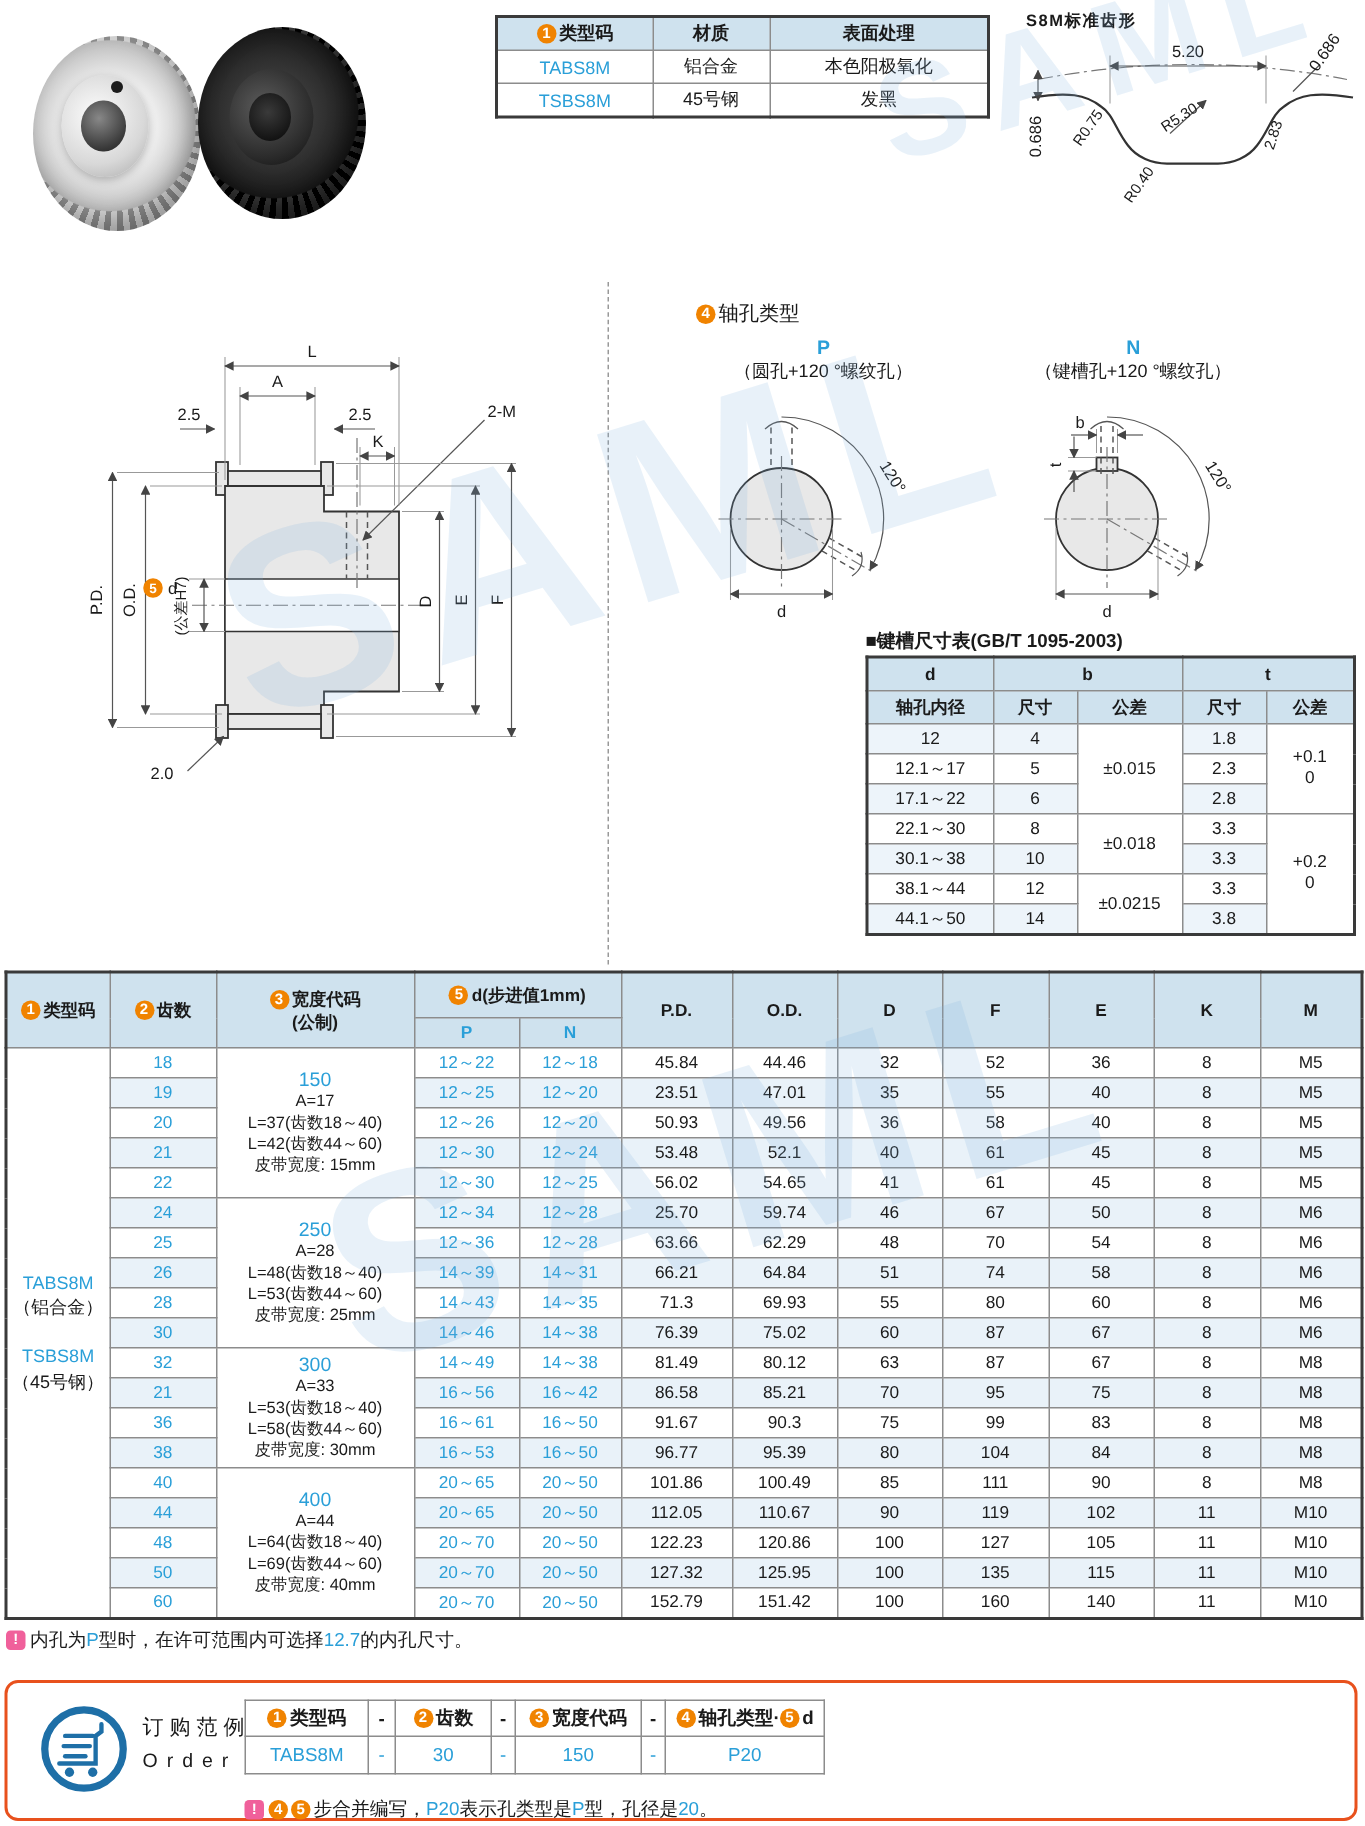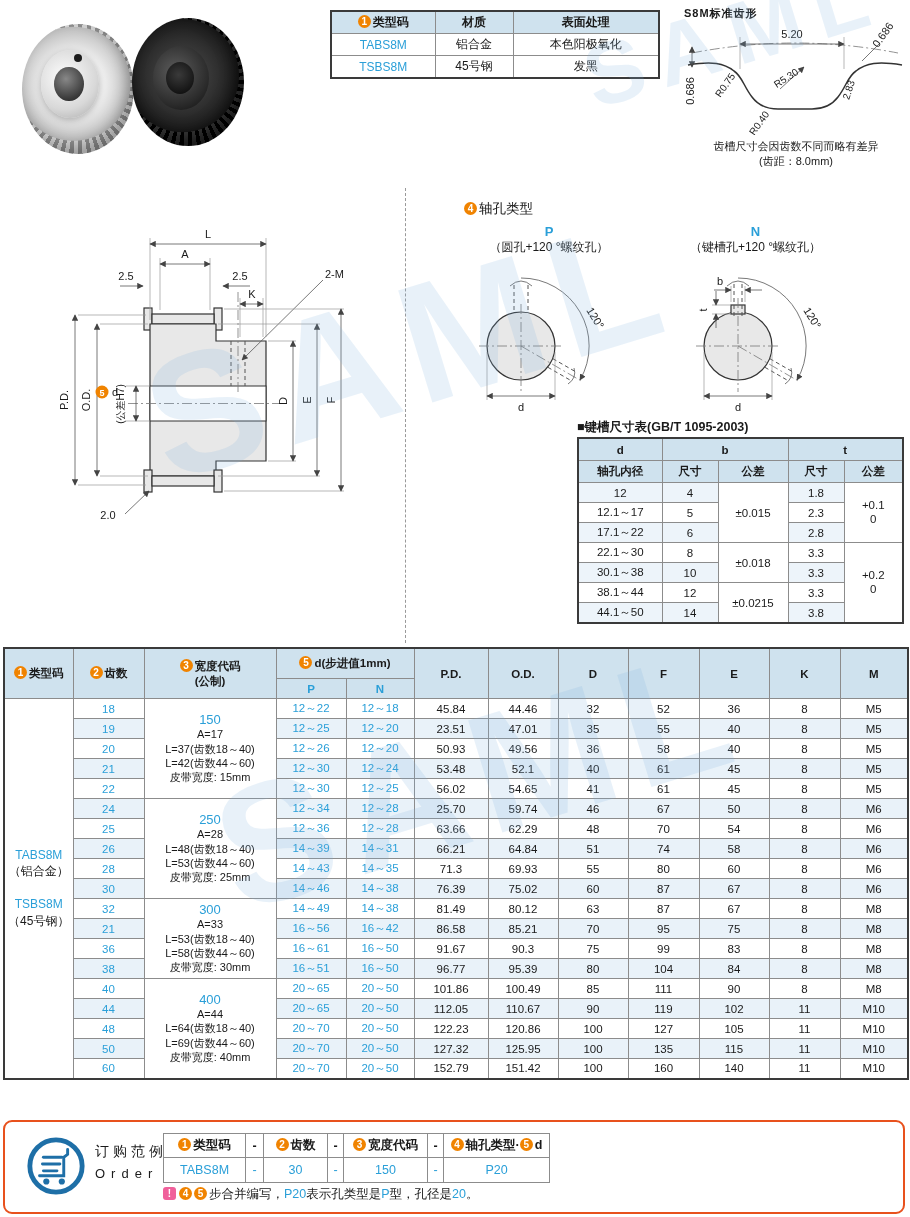--- a/index.html
+++ b/index.html
@@ -77,21 +77,21 @@
   
   .footnotes{position:absolute;left:4px;top:1085px;font-size:12.5px;display:flex;gap:28px;white-space:nowrap;}
   
   .order-box{position:absolute;left:3px;top:1120px;width:898px;height:90px;border:2px solid #e8511d;border-radius:9px;}
   .order-cart{position:absolute;left:20px;top:13px;}
   .order-cn{position:absolute;left:90px;top:21px;font-size:14px;letter-spacing:4px;}
   .order-en{position:absolute;left:90px;top:44px;font-size:13px;letter-spacing:6px;}
   .order-table{position:absolute;left:158px;top:11px;font-size:12.5px;border:1px solid #3a3a3a;table-layout:fixed;}
   .order-table th{background:#fff;height:23px;white-space:nowrap;}
   .order-table td{height:24px;}
-  .order-note{position:absolute;left:158px;top:64px;font-size:12.5px;white-space:nowrap;}
+  .order-note{position:absolute;left:158px;top:76px;font-size:12.5px;white-space:nowrap;}
   
   .solid{fill:#e8e8e8;stroke:#333;stroke-width:1.2;}
   .white{fill:#fff;stroke:#333;stroke-width:1;}
   .dim{stroke:#555;stroke-width:.8;fill:none;}
   .ext{stroke:#999;stroke-width:.7;fill:none;}
   .cl{stroke:#777;stroke-width:.8;fill:none;stroke-dasharray:10 3 2 3;}
   .hid{stroke:#555;stroke-width:1;fill:none;stroke-dasharray:4 3;}
   .profile{fill:none;stroke:#333;stroke-width:1.5;}
   svg text{font-family:"Liberation Sans","DejaVu Sans",sans-serif;font-size:11px;fill:#1a1a1a;}
   text.small{font-size:10px;}
@@ -160,24 +160,20 @@
       <line class="dim" x1="8" y1="26" x2="8" y2="46" marker-start="url(#arr)" marker-end="url(#arr)"></line>
       <text transform="rotate(-90 10,70)" x="10" y="70" text-anchor="middle">0.686</text>
       <line class="dim" x1="178" y1="40" x2="196" y2="22"></line>
       <text transform="rotate(-55 202,16)" x="202" y="16" text-anchor="middle">0.686</text>
       <text transform="rotate(-55 44,66)" x="44" y="66" text-anchor="middle" class="small">R0.75</text>
       <line class="dim" x1="96" y1="68" x2="120" y2="46" marker-end="url(#arr)"></line>
       <text transform="rotate(-33 104,60)" x="104" y="60" text-anchor="middle" class="small">R5.30</text>
       <text transform="rotate(-72 168,70)" x="168" y="70" text-anchor="middle" class="small">2.83</text>
       <text transform="rotate(-55 78,104)" x="78" y="104" text-anchor="middle" class="small">R0.40</text>
     </svg>
-    <div class="tooth-note">
-      <div>齿槽尺寸会因齿数不同而略有差异</div>
-      <div>(齿距：8.0mm)</div>
-    </div>
   </div>
 
   <svg style="position:absolute;left:28px;top:194px" width="410" height="350" viewBox="0 0 410 350">
     <rect class="solid" x="116" y="114" width="8" height="22"></rect>
     <rect class="solid" x="186" y="114" width="8" height="22"></rect>
     <rect class="solid" x="124" y="120" width="62" height="10"></rect>
     <path class="solid" d="M122,130 H188 V147 H238 V267 H188 V282 H122 Z"></path>
     <rect class="solid" x="116" y="276" width="8" height="22"></rect>
     <rect class="solid" x="186" y="276" width="8" height="22"></rect>
     <rect class="solid" x="124" y="282" width="62" height="10"></rect>
@@ -583,21 +579,21 @@
           <td>91.67</td>
           <td>90.3</td>
           <td>75</td>
           <td>99</td>
           <td>83</td>
           <td>8</td>
           <td>M8</td>
         </tr>
         <tr class="stripe">
           <td class="blue">38</td>
-          <td class="blue">16～51</td>
+          <td class="blue">16～53</td>
           <td class="blue">16～50</td>
           <td>96.77</td>
           <td>95.39</td>
           <td>80</td>
           <td>104</td>
           <td>84</td>
           <td>8</td>
           <td>M8</td>
         </tr>
         <tr>
@@ -664,20 +660,21 @@
           <td>100</td>
           <td>160</td>
           <td>140</td>
           <td>11</td>
           <td>M10</td>
         </tr>
       </tbody>
   </table>
 
   <div class="footnotes" id="footnotes">
+      <span class="note"><span class="warn">!</span><span>内孔为</span><span class="blue">P</span><span>型时，在许可范围内可选择</span><span class="blue">12.7</span><span>的内孔尺寸。</span></span>
     </div>
 
   <div class="order-box">
     <svg class="order-cart" width="62" height="62" viewBox="0 0 64 64">
       <circle cx="32" cy="32" r="27" fill="none" stroke="#1e6fa7" stroke-width="5"></circle>
       <g stroke="#1e6fa7" stroke-width="3" fill="none" stroke-linecap="round">
         <line x1="19" y1="23" x2="38" y2="23"></line>
         <line x1="18" y1="30" x2="36" y2="30"></line>
         <line x1="19" y1="37" x2="33" y2="37"></line>
         <path d="M44 15 v5 l-4 3 v19 h-25"></path>

